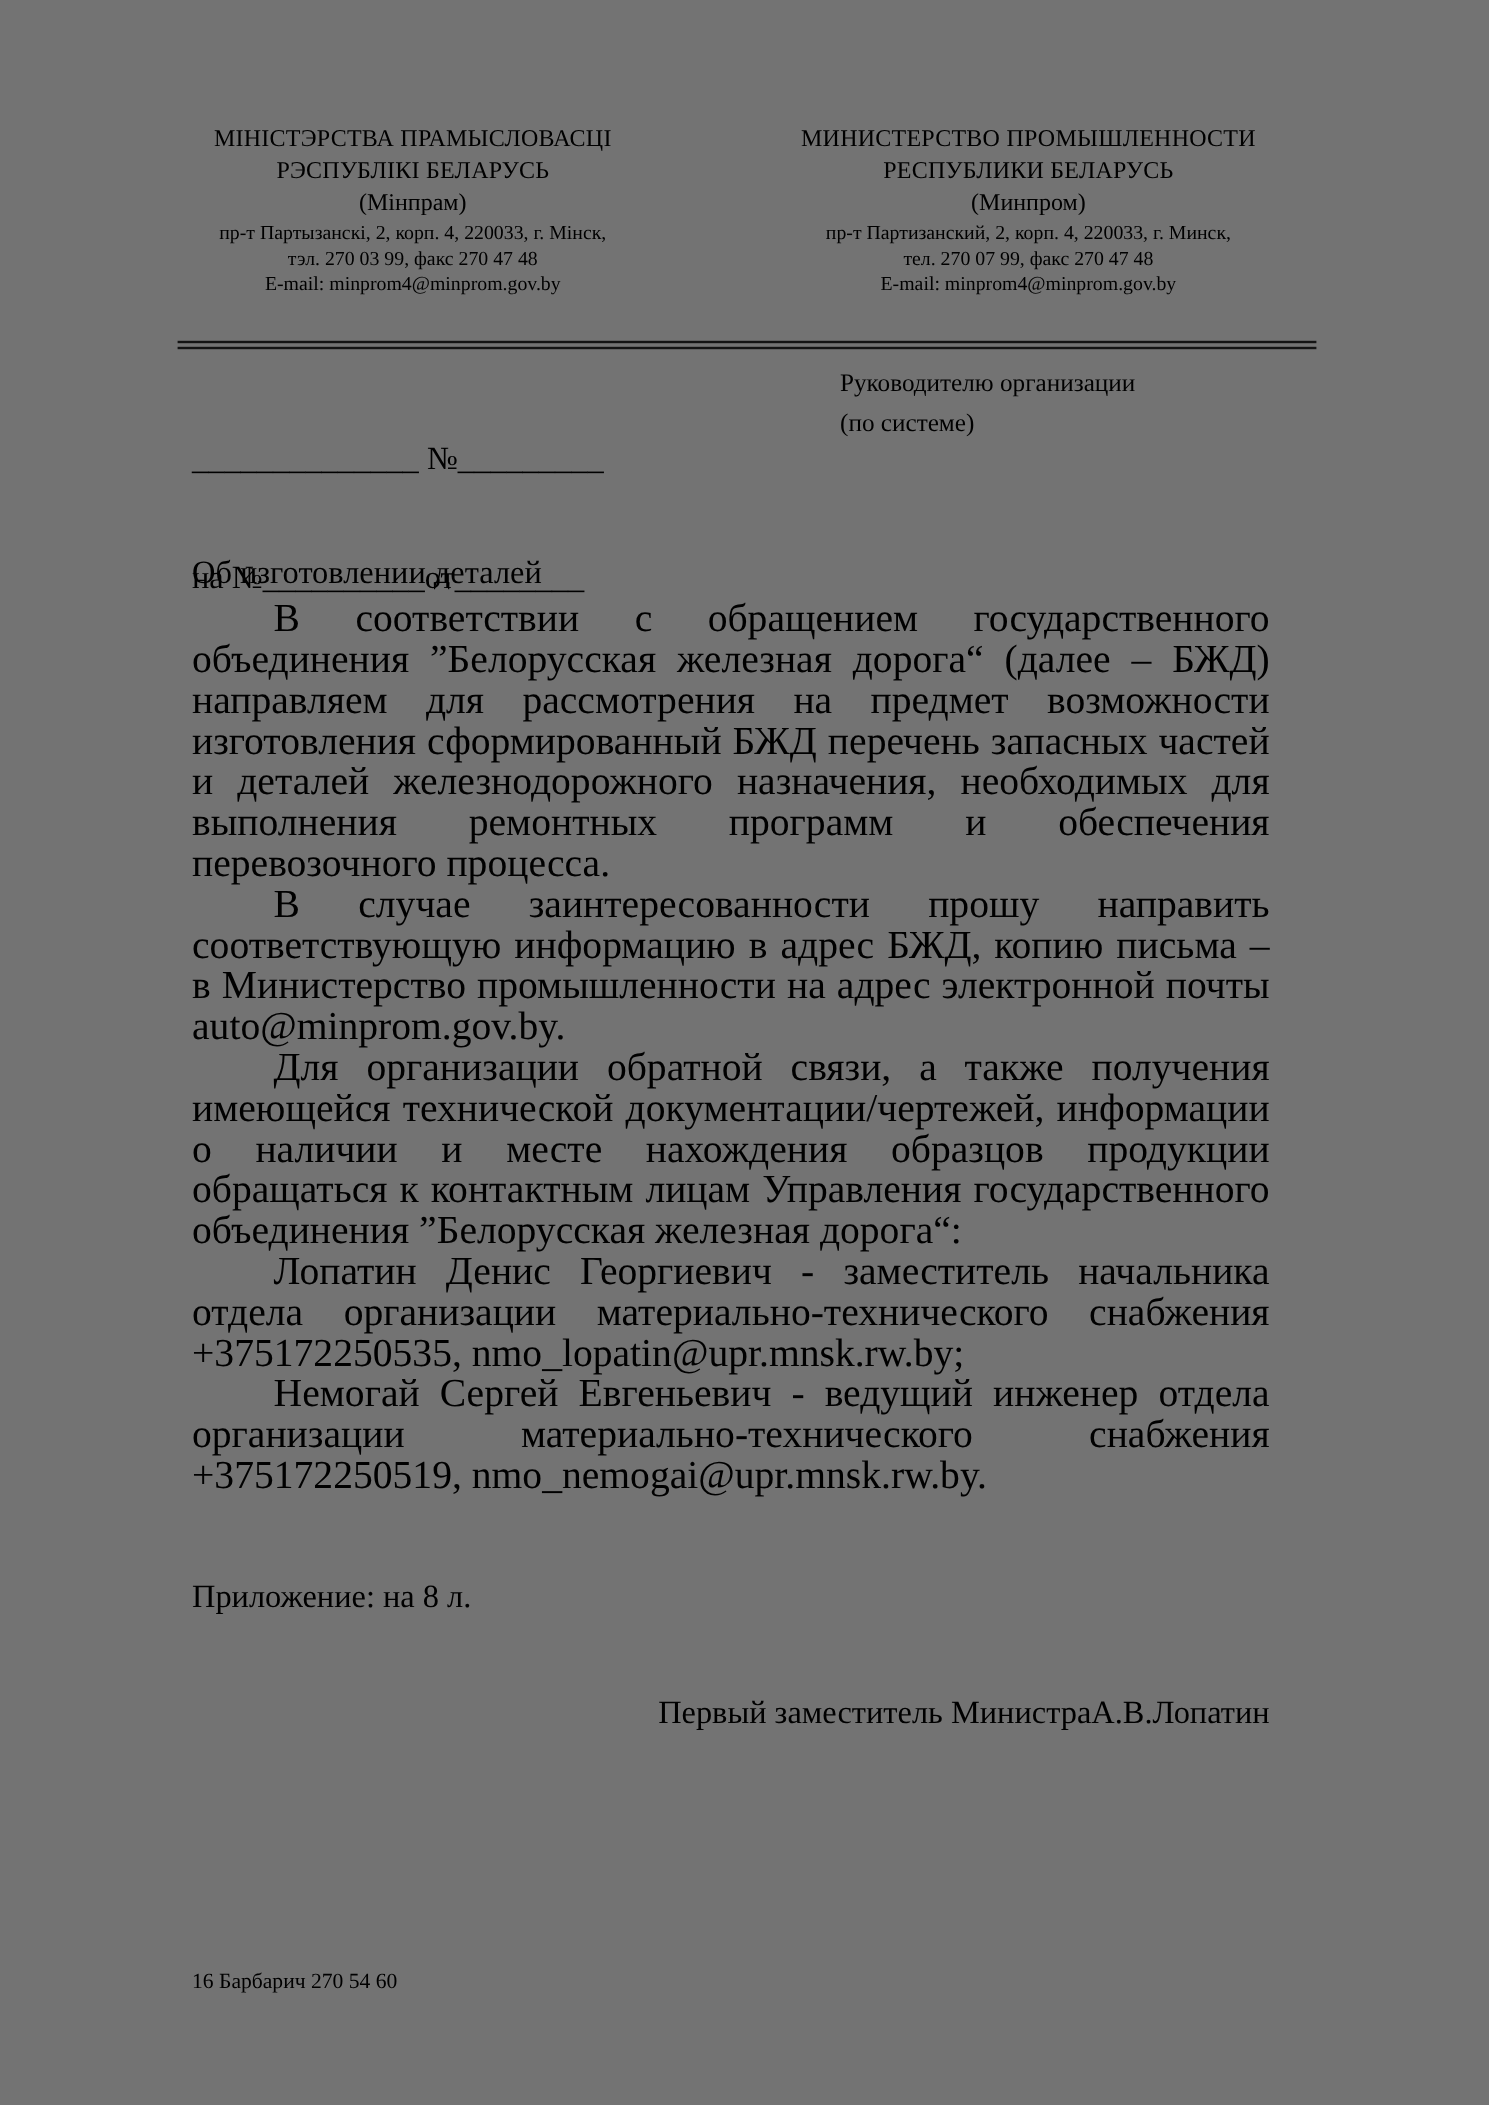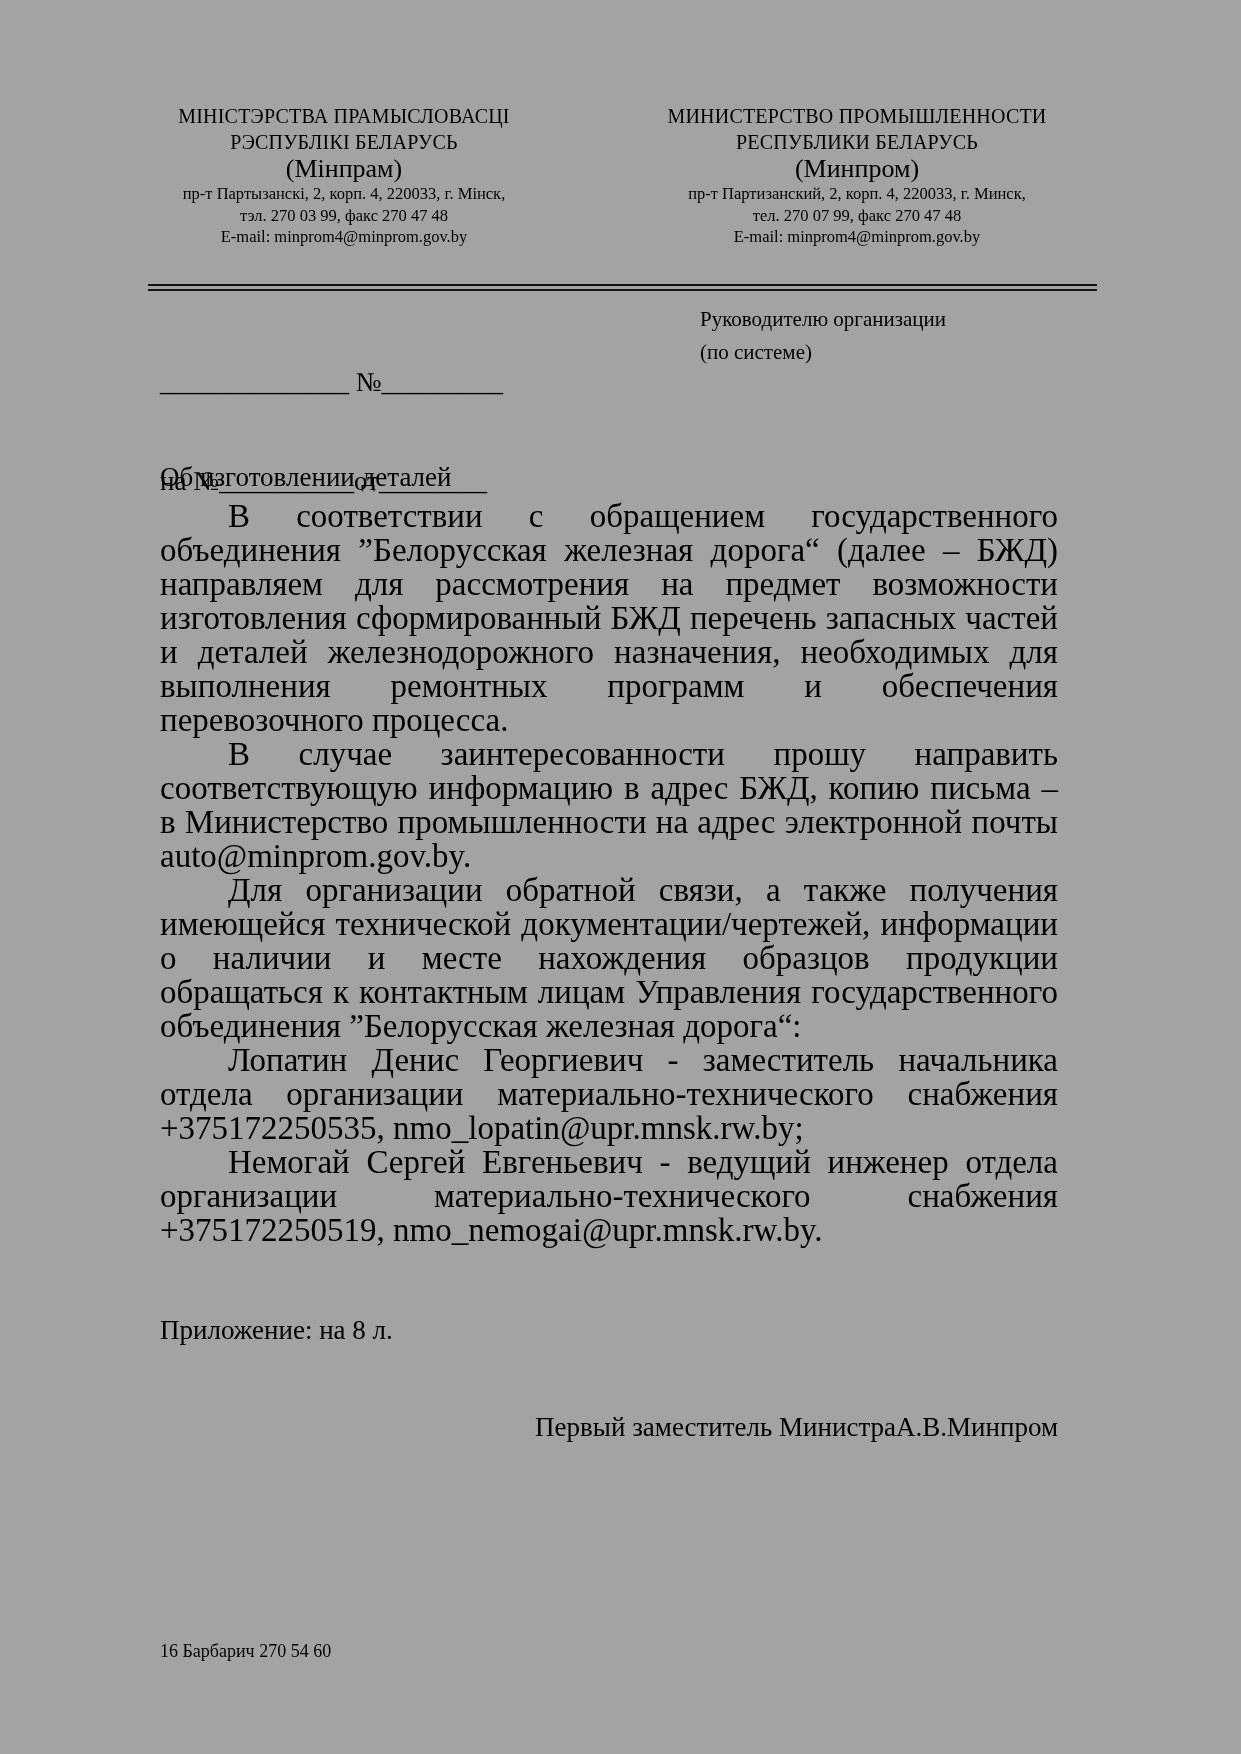--- a/index.html
+++ b/index.html
@@ -4,36 +4,36 @@
 <style>
   html, body {
     margin: 0;
     padding: 0;
     background: #ffffff;
   }
   .page {
     position: relative;
     width: 1241px;
     height: 1754px;
-    background: #a3a3a3;
+    background: #737373;
     color: #000000;
     font-family: "Liberation Serif", "DejaVu Serif", serif;
     overflow: hidden;
   }
 
   
   .lh-col {
     position: absolute;
     top: 103px;
     text-align: center;
   }
   .lh-left  { left: 148px; width: 392px; }
   .lh-right { left: 652px; width: 410px; }
   .lh-caps  { font-size: 20px; line-height: 26px; letter-spacing: 0.2px; }
-  .lh-short { font-size: 26px; line-height: 28px; }
+  .lh-short { font-size: 20px; line-height: 28px; }
   .lh-small { font-size: 16.5px; line-height: 21.5px; }
 
   
   .divider {
     position: absolute;
     left: 148px;
     top: 284px;
     width: 949px;
     height: 3px;
     border-top: 2px solid #141414;
@@ -148,18 +148,18 @@
     <p>В случае заинтересованности прошу направить соответствующую информацию в адрес БЖД, копию письма – в Министерство промышленности на адрес электронной почты auto@minprom.gov.by.</p>
     <p>Для организации обратной связи, а также получения имеющейся технической документации/чертежей, информации о наличии и месте нахождения образцов продукции обращаться к контактным лицам Управления государственного объединения ”Белорусская железная дорога“:</p>
     <p>Лопатин Денис Георгиевич - заместитель начальника отдела организации материально-технического снабжения +375172250535, nmo_lopatin@upr.mnsk.rw.by;</p>
     <p>Немогай Сергей Евгеньевич - ведущий инженер отдела организации материально-технического снабжения +375172250519, nmo_nemogai@upr.mnsk.rw.by.</p>
   </div>
 
   <div class="attachment">Приложение: на 8 л.</div>
 
   <div class="signature-row">
     <span>Первый заместитель Министра</span>
-    <span>А.В.Минпром</span>
+    <span>А.В.Лопатин</span>
   </div>
 
   <div class="footer-note">16 Барбарич 270 54 60</div>
 
 </div>
 
 </body></html>

